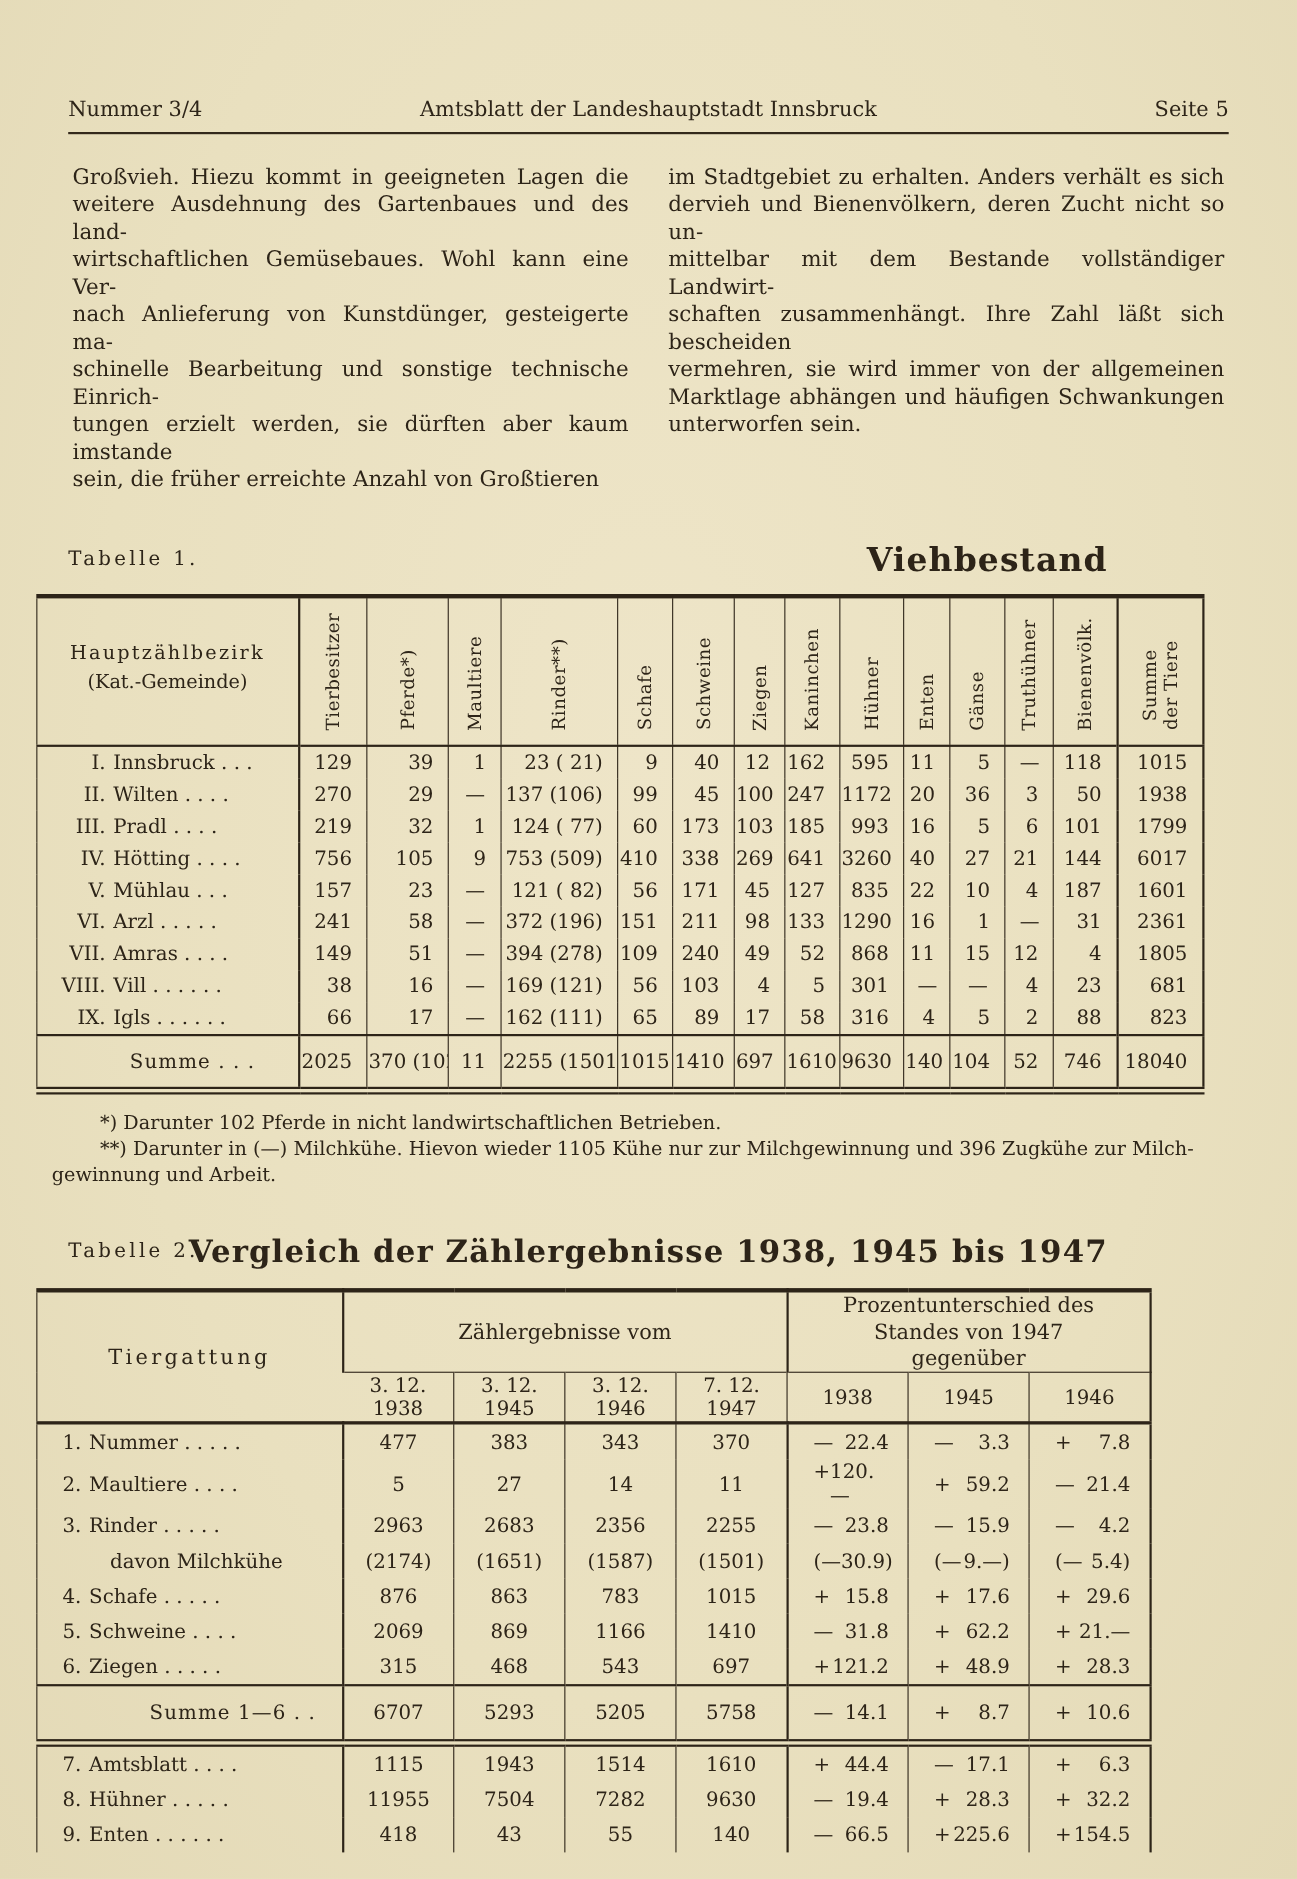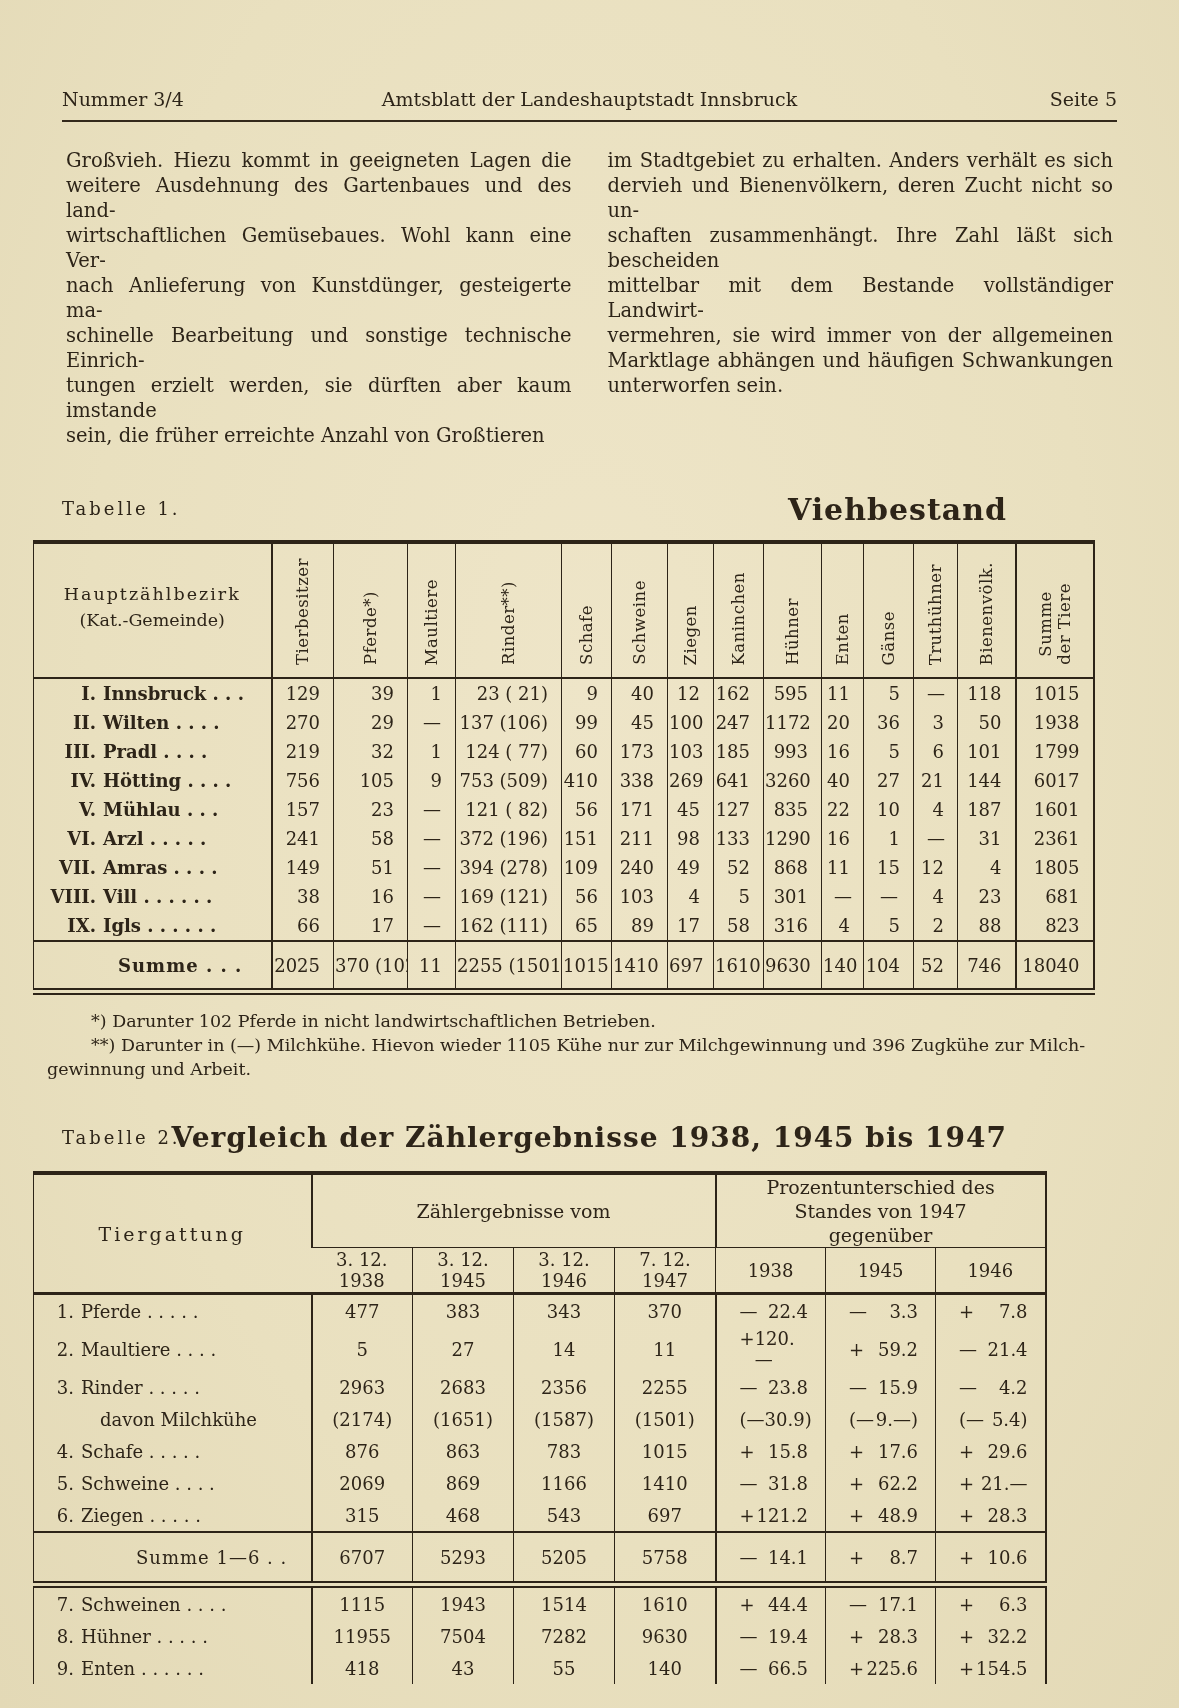--- a/index.html
+++ b/index.html
@@ -46,21 +46,21 @@
   .t1 th:last-child,.t1 td:last-child{border-left:2px solid #2d2418;}
   .t1 thead tr{border-bottom:2px solid #2d2418;}
   .t1 thead th{height:124px;vertical-align:bottom;text-align:center;padding-bottom:8px;}
   .corner{vertical-align:middle !important;text-align:center;font-size:17.5px;line-height:26px;}
   .corner .l1{letter-spacing:2px;}
   .vert{display:inline-block;writing-mode:vertical-rl;transform:rotate(180deg);
     font-size:16.5px;letter-spacing:.5px;white-space:pre-line;line-height:19px;}
   .t1 td{height:27px;font-size:18px;}
   .t1 td.num{text-align:right;padding-right:13px;white-space:pre;}
   .t1 td.num.dash{text-align:center;padding-right:0;}
-  .t1 td.lab{padding-left:4px;white-space:nowrap;font-weight:bold;}
+  .t1 td.lab{padding-left:4px;white-space:nowrap;}
   .rn{display:inline-block;width:58px;text-align:right;}
   .nm{padding-left:7px;}
   .t1 tr.summe{border-top:2px solid #2d2418;}
   .t1 tr.summe td{height:44px;border-bottom:7px double #2d2418;}
   .t1 tr.summe .rn{width:0;}
   .t1 tr.summe .nm{padding-left:80px;letter-spacing:1px;}
   
   .footnotes{margin:14px 66px 0 47px;font-size:17.5px;line-height:24px;}
   .fn{ text-indent:44px;text-align:justify;white-space:pre-line;}
   
@@ -98,22 +98,22 @@
       <div class="tline">weitere Ausdehnung des Gartenbaues und des land-</div>
       <div class="tline">wirtschaftlichen Gemüsebaues. Wohl kann eine Ver-</div>
       <div class="tline">nach Anlieferung von Kunstdünger, gesteigerte ma-</div>
       <div class="tline">schinelle Bearbeitung und sonstige technische Einrich-</div>
       <div class="tline">tungen erzielt werden, sie dürften aber kaum imstande</div>
       <div class="tline last">sein, die früher erreichte Anzahl von Großtieren</div>
     </div>
   <div class="col" id="col-right">
       <div class="tline">im Stadtgebiet zu erhalten. Anders verhält es sich</div>
       <div class="tline">dervieh und Bienenvölkern, deren Zucht nicht so un-</div>
+      <div class="tline">mittelbar mit dem Bestande vollständiger Landwirt-</div>
       <div class="tline">schaften zusammenhängt. Ihre Zahl läßt sich bescheiden</div>
-      <div class="tline">mittelbar mit dem Bestande vollständiger Landwirt-</div>
       <div class="tline">vermehren, sie wird immer von der allgemeinen</div>
       <div class="tline">Marktlage abhängen und häufigen Schwankungen</div>
       <div class="tline last">unterworfen sein.</div>
     </div>
 </div>
 
 <div class="tsechead" style="margin-top:50px;height:42px;">
   <span class="tlabel">Tabelle 1.</span>
   <span class="ttitle">Viehbestand</span>
 </div>
@@ -366,21 +366,21 @@
         <th>3. 12. 1945</th>
         <th>3. 12. 1946</th>
         <th>7. 12. 1947</th>
         <th>1938</th>
         <th>1945</th>
         <th>1946</th>
       </tr>
   </thead>
   <tbody id="t2body">
       <tr>
-        <td class="lab"><span class="rn">1.</span><span class="nm">Pferde . . . . .</span></td>
+        <td class="lab"><span class="rn">1.</span><span class="nm">Nummer . . . . .</span></td>
         <td class="num">477</td>
         <td class="num">383</td>
         <td class="num">343</td>
         <td class="num">370</td>
         <td class="pct">
           <div class="pw">
             <span class="sg">—</span>
             <span class="vl">22.4</span>
           </div>
         </td>
@@ -566,21 +566,21 @@
           </div>
         </td>
         <td class="pct">
           <div class="pw">
             <span class="sg">+</span>
             <span class="vl">10.6</span>
           </div>
         </td>
       </tr>
       <tr>
-        <td class="lab"><span class="rn">7.</span><span class="nm">Schweinen . . . .</span></td>
+        <td class="lab"><span class="rn">7.</span><span class="nm">Amtsblatt . . . .</span></td>
         <td class="num">1115</td>
         <td class="num">1943</td>
         <td class="num">1514</td>
         <td class="num">1610</td>
         <td class="pct">
           <div class="pw">
             <span class="sg">+</span>
             <span class="vl">44.4</span>
           </div>
         </td>

